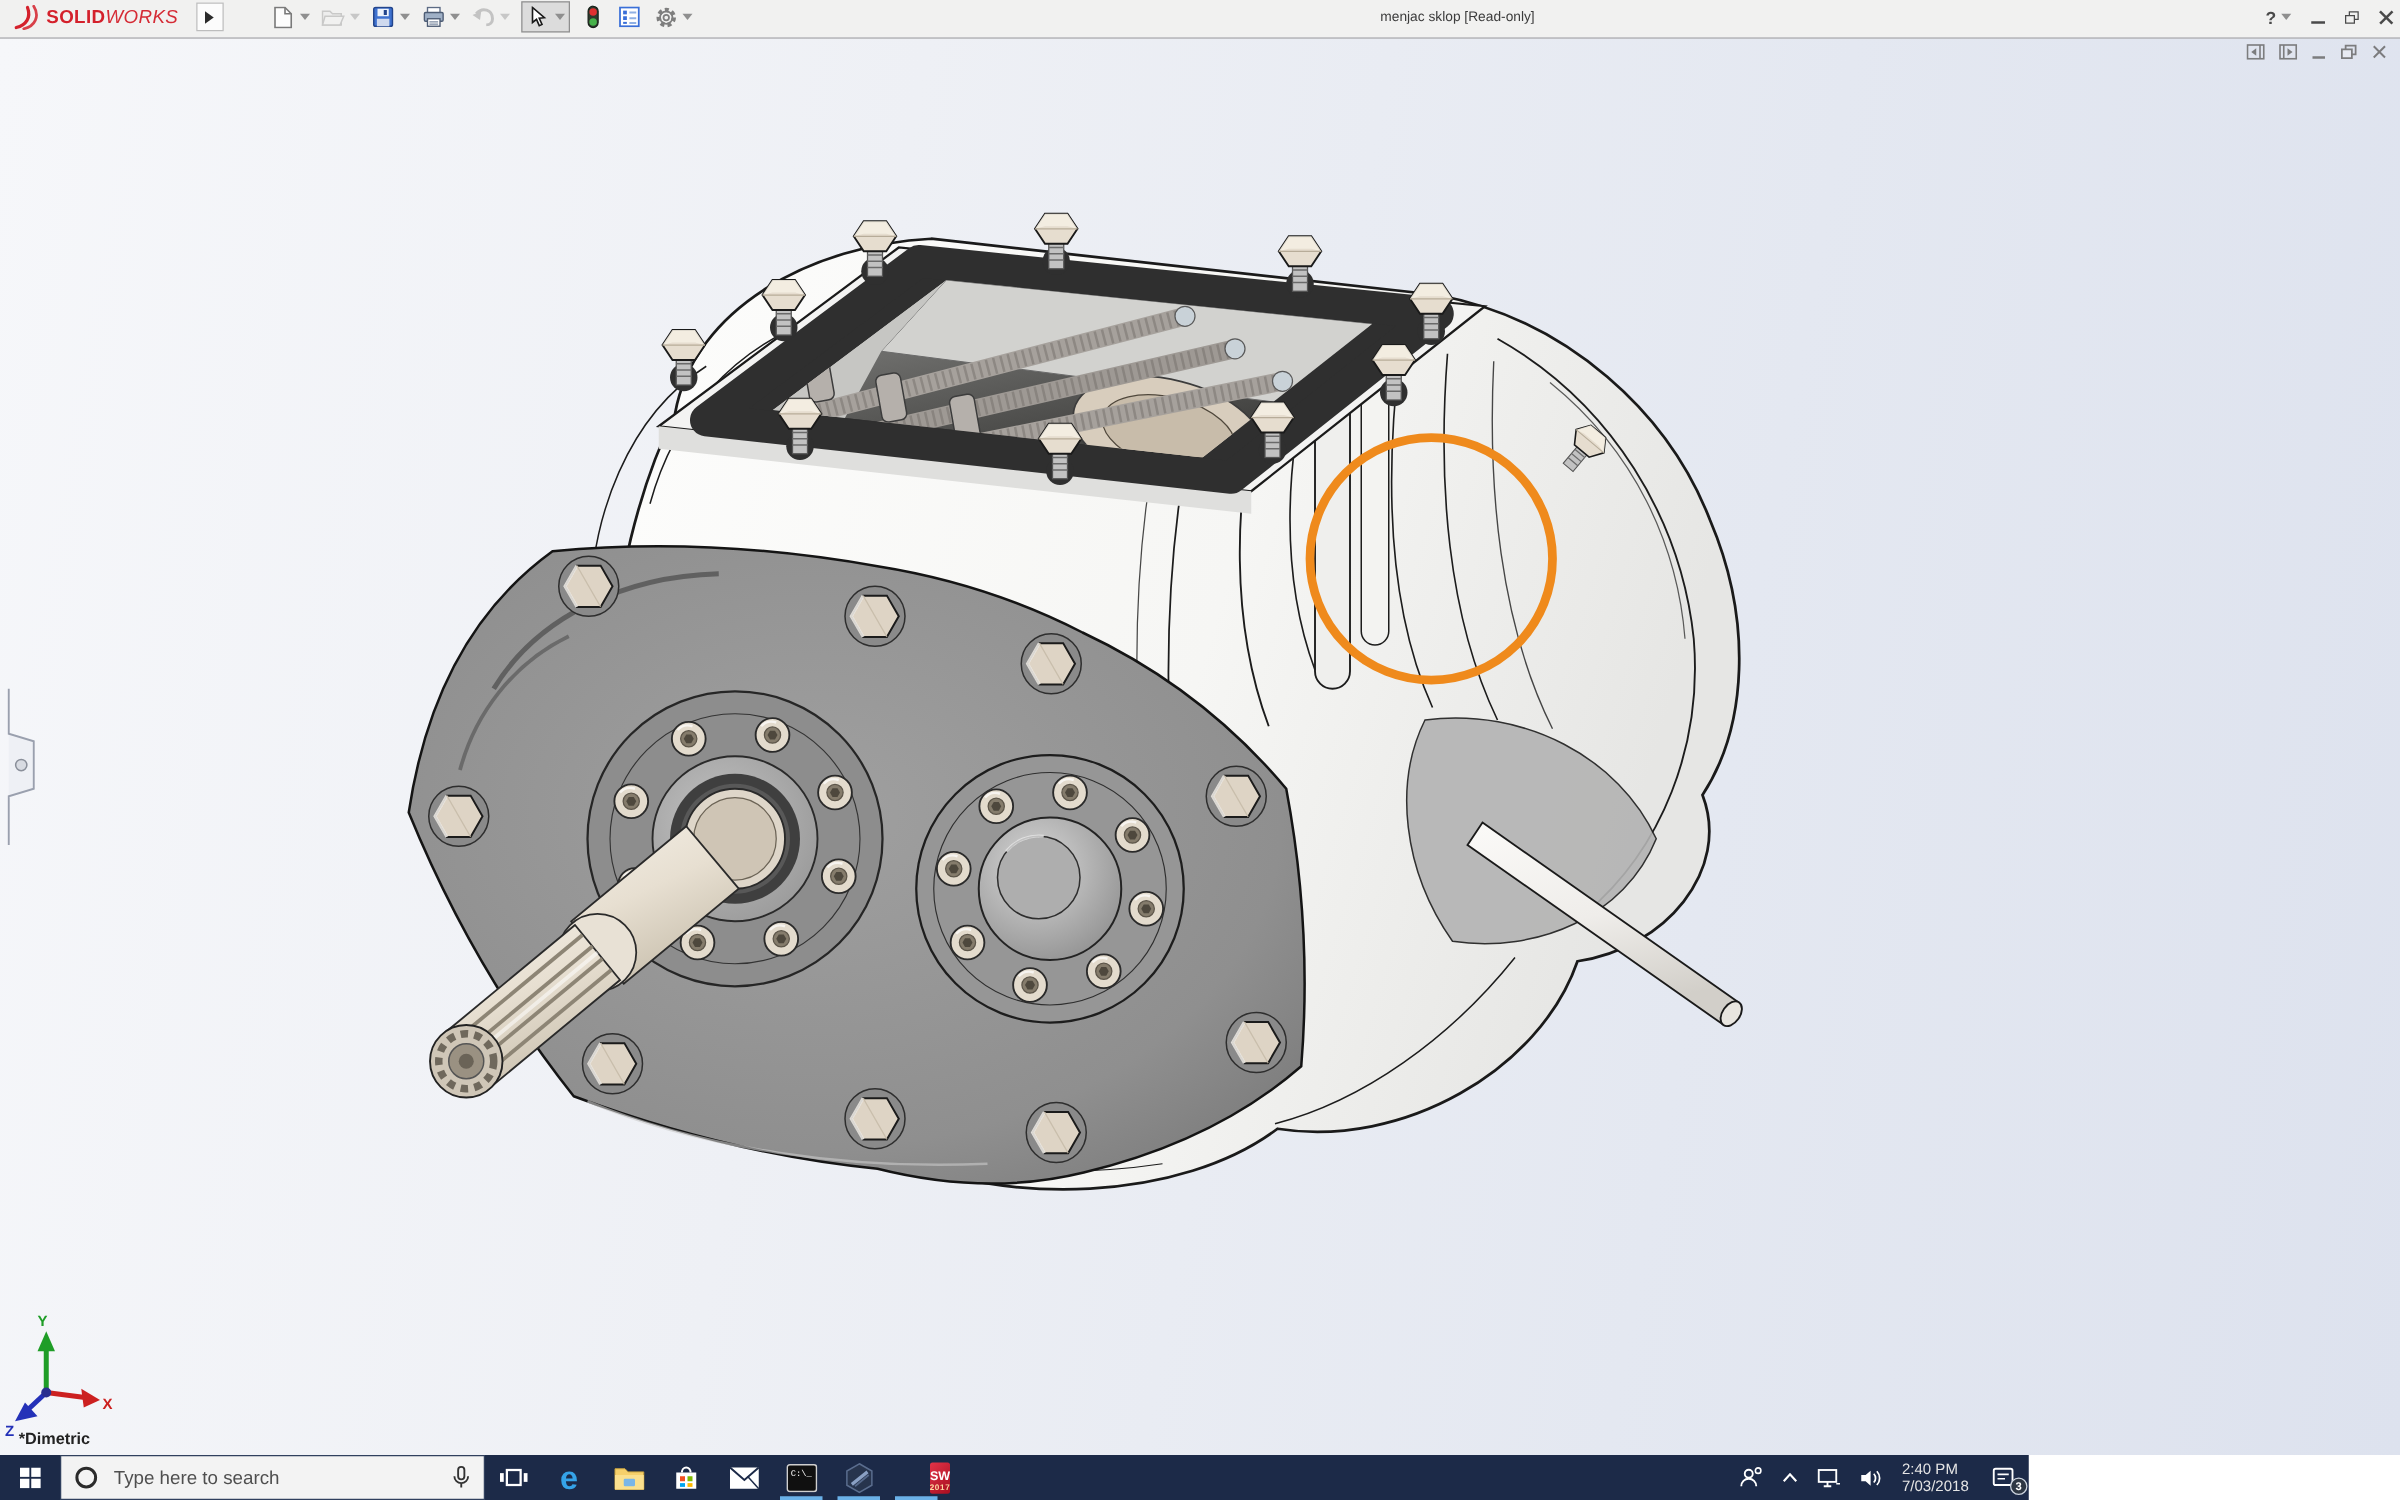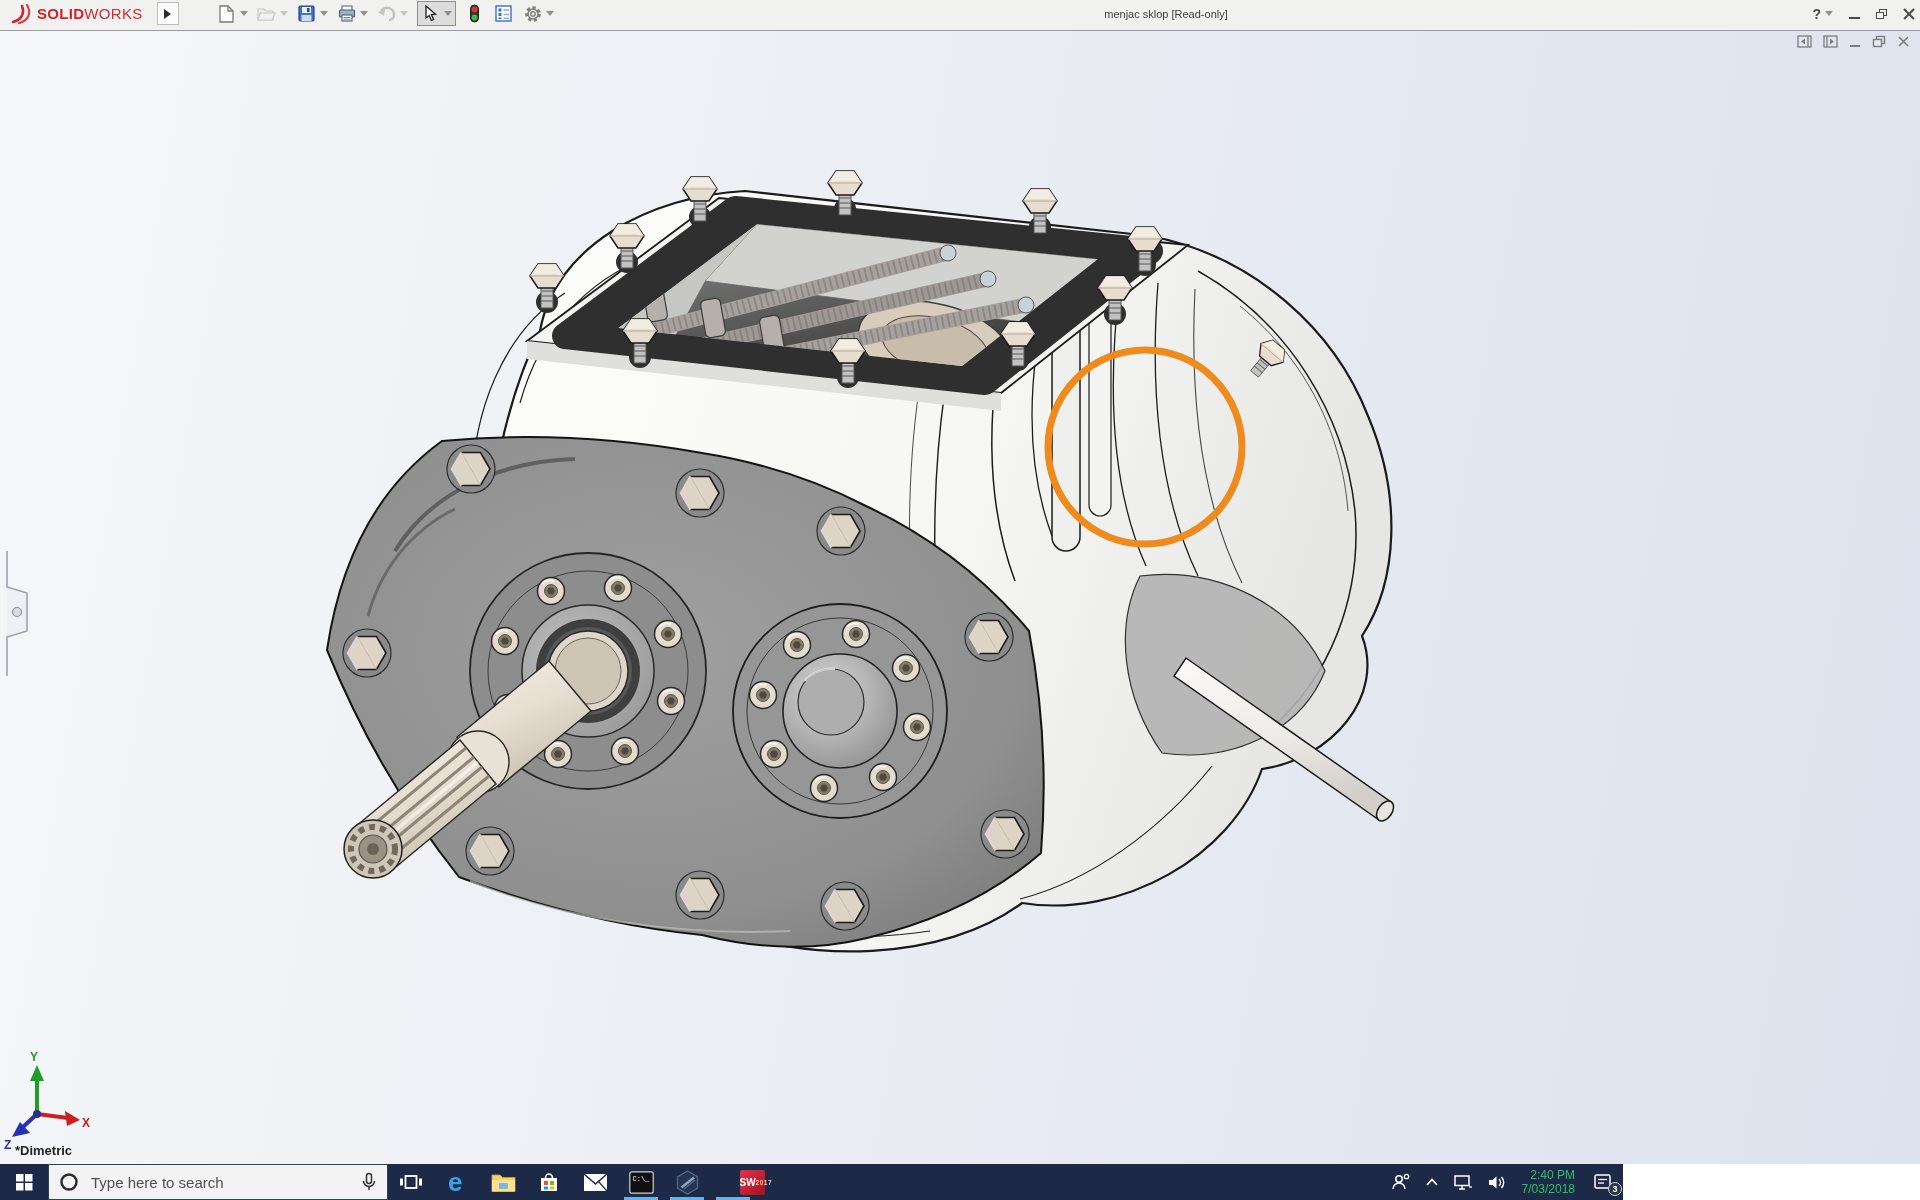--- a/index.html
+++ b/index.html
@@ -5,21 +5,21 @@
   html,body{margin:0;padding:0;background:#222;}
   *{box-sizing:border-box;font-family:"Liberation Sans",sans-serif;}
   #screen{position:relative;width:1920px;height:1200px;overflow:hidden;background:#fff;}
 
   
   .titlebar{position:absolute;left:0;top:0;width:1920px;height:31px;background:#f1f1f0;border-bottom:1px solid #9a9aa0;}
   .tb-inner{position:absolute;left:0;top:0;width:1920px;height:27px;display:flex;align-items:center;}
   .brand{display:flex;align-items:center;height:27px;padding:0 8px 0 10px;}
   .brand-text{font-size:15px;letter-spacing:.3px;color:#d4212c;margin-left:5px;white-space:nowrap;}
   .brand-bold{font-weight:700;}
-  .brand-light{font-weight:400;opacity:.95;}
+  .brand-light{font-weight:400;opacity:.95;font-style:italic;}
   .flyout{width:22px;height:23px;border:1px solid #bdbdbd;background:#fcfcfc;display:flex;align-items:center;justify-content:center;margin-left:6px;}
   .flyout .tri{width:0;height:0;border-left:7px solid #2b2b2b;border-top:5px solid transparent;border-bottom:5px solid transparent;}
   .toolstrip{display:flex;align-items:center;gap:9px;margin-left:38px;height:27px;}
   .toolpair{display:flex;align-items:center;gap:3px;}
   .tbicon{width:20px;height:20px;display:flex;align-items:center;justify-content:center;}
   .caret{width:0;height:0;border-left:4px solid transparent;border-right:4px solid transparent;border-top:5px solid #8f8f8f;}
   .disabled{opacity:.42;filter:grayscale(1);}
   .selectbox{display:flex;align-items:center;border:1px solid #8f8f8f;background:#dcdcdc;height:25px;padding:0 3px;gap:3px;}
   .title-text{position:absolute;left:1166px;top:50%;transform:translate(-50%,-50%);font-size:11px;color:#3c3c3c;white-space:nowrap;}
   .winctl{position:absolute;right:6px;top:0;height:27px;display:flex;align-items:center;gap:16px;}
@@ -42,23 +42,23 @@
   
   .taskbar{position:absolute;left:0;top:1164px;width:1623px;height:36px;background:#1c2a48;display:flex;align-items:stretch;}
   .tk-btn{width:48px;display:flex;align-items:center;justify-content:center;position:relative;}
   .tk-app{width:46px;display:flex;align-items:center;justify-content:center;position:relative;}
   .runline{position:absolute;bottom:0;left:6px;right:6px;height:3px;background:#6ab1e8;}
   .searchbox{width:340px;background:#f3f3f3;display:flex;align-items:center;padding:0 10px;gap:10px;border:1px solid #30405e;}
   .searchbox input{flex:1;border:none;outline:none;background:transparent;font-size:15px;color:#3c3c3c;}
   .searchbox input::placeholder{color:#4f4f4f;opacity:1;}
   .tray{margin-left:auto;display:flex;align-items:center;}
   .tray-item{display:flex;align-items:center;justify-content:center;height:36px;padding:0 7px;position:relative;}
-  .clock{color:#22c55e;font-size:12px;line-height:14px;text-align:right;padding:0 8px;white-space:nowrap;}
+  .clock{color:#e5e5e5;font-size:12px;line-height:14px;text-align:left;padding:0 8px;white-space:nowrap;}
   .badge{position:absolute;right:1px;bottom:4px;width:14px;height:14px;border-radius:50%;background:#2e3744;border:1px solid #cfd6e0;color:#fff;font-size:9px;font-weight:bold;display:flex;align-items:center;justify-content:center;}
-  .swicon{width:25px;height:25px;background:linear-gradient(135deg,#e23348,#a80e20);border-radius:2px;color:#fff;font-weight:800;font-size:10px;display:flex;align-items:center;justify-content:space-between;line-height:9px;margin-left:38px;}
+  .swicon{width:25px;height:25px;background:linear-gradient(135deg,#e23348,#a80e20);border-radius:2px;color:#fff;font-weight:800;font-size:10px;display:flex;flex-direction:column;align-items:center;justify-content:flex-end;line-height:9px;margin-left:38px;}
   .swicon .yr{font-size:6.5px;font-weight:700;color:#ffd9a0;letter-spacing:.5px;}
   .cmdtext{font-family:"Liberation Mono",monospace;}
 </style>
 </head>
 <body>
 
 <div id="screen">
 
   <div class="titlebar">
     <div class="tb-inner">

